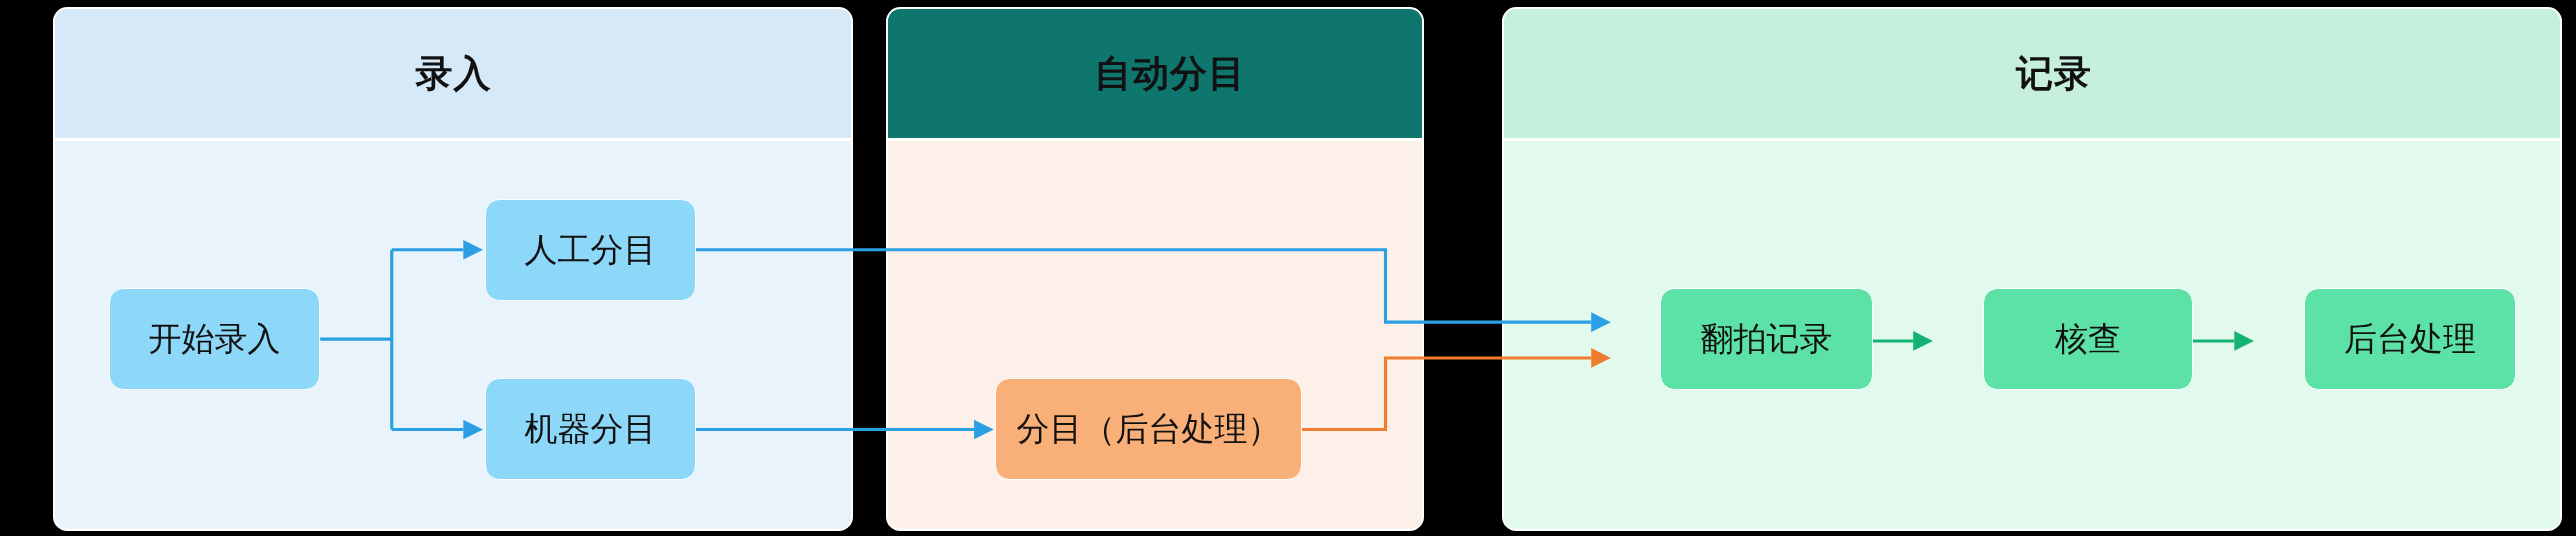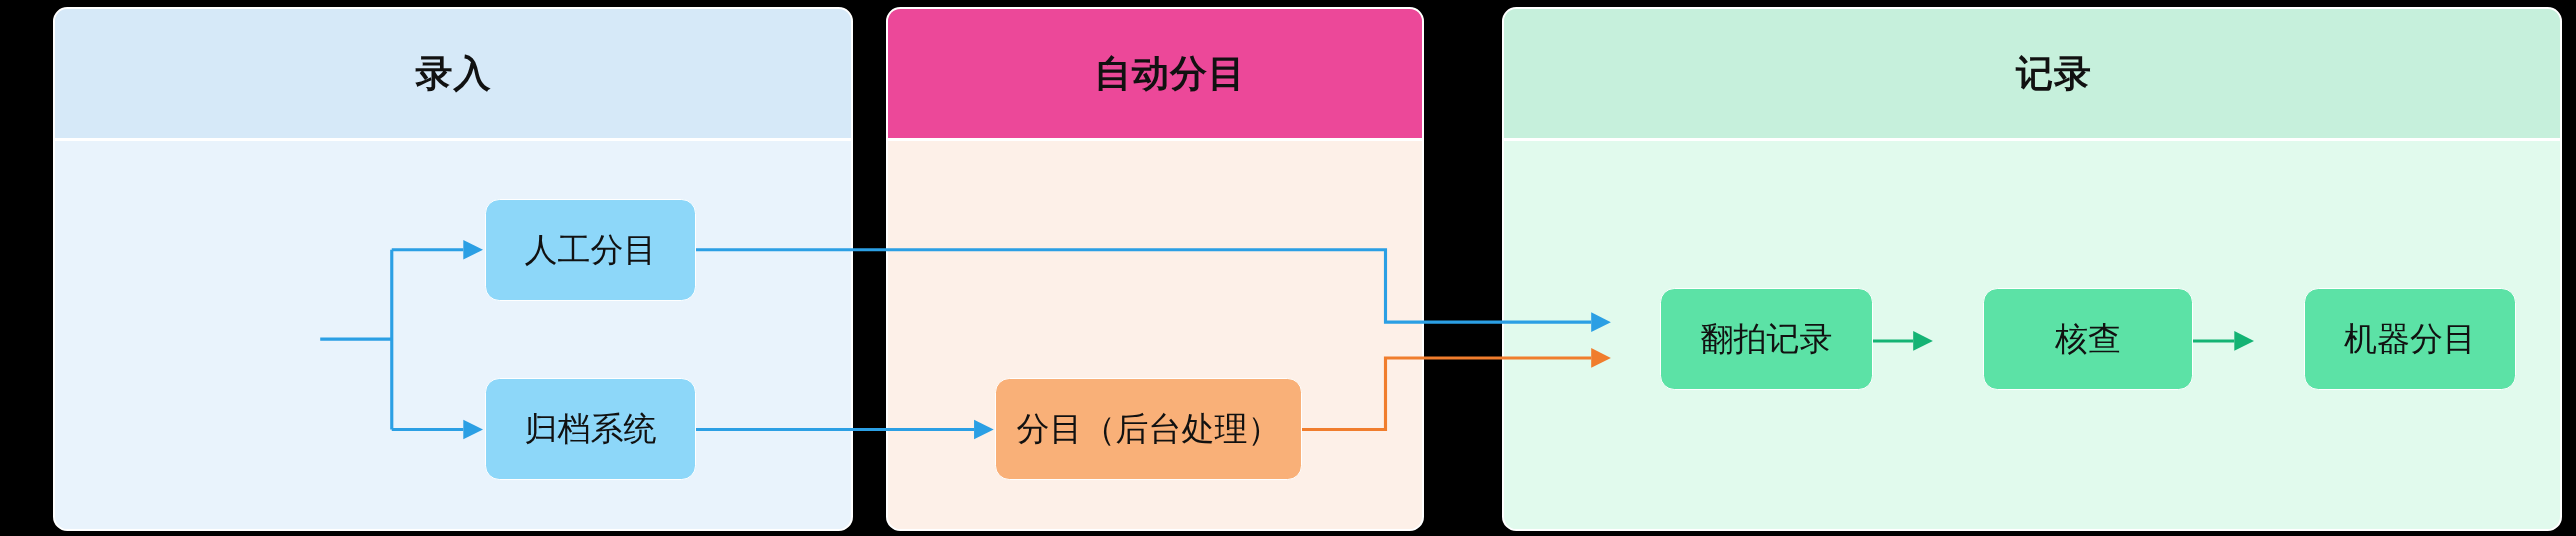--- a/index.html
+++ b/index.html
@@ -27,21 +27,21 @@
     align-items: center;
     justify-content: center;
     border-bottom: 3.6px solid #fff;
     font-size: 37px;
     font-weight: 700;
     letter-spacing: 0.9px;
   }
   #lane-entry   { left: 5.4px;    width: 800px; background: #e9f3fc; margin-left: 48px; }
   #lane-entry .lane-header   { background: #d6e9f8; }
   #lane-auto    { left: 886px;  width: 538px; background: #fdf0e8; }
-  #lane-auto .lane-header    { background: #ec4899; padding-left: 30px; }
+  #lane-auto .lane-header    { background: #0f766e; padding-left: 30px; }
   #lane-record  { left: 1502px; width: 1060px; background: #e1faed; }
   #lane-record .lane-header  { background: #c6f0dc; padding-left: 44px; }
 
   .node {
     position: absolute;
     height: 102px;
     border-radius: 14.3px;
     border: 1.8px solid #fff;
     display: flex;
     align-items: center;
@@ -123,21 +123,22 @@
       <path d="M2040,381 H2139" stroke="#14b374"></path>
       <polygon points="2139,370 2161,381 2139,392" fill="#14b374"></polygon>
     </g>
 
     <g>
       <path d="M2398,381 H2498" stroke="#14b374"></path>
       <polygon points="2498,370 2520,381 2498,392" fill="#14b374"></polygon>
     </g>
   </svg>
 
+  <div class="node node-blue" id="node-start">开始录入</div>
   <div class="node node-blue" id="node-manual">人工分目</div>
-  <div class="node node-blue" id="node-machine">归档系统</div>
+  <div class="node node-blue" id="node-machine">机器分目</div>
   <div class="node node-orange" id="node-catalog">分目（后台处理）</div>
   <div class="node node-green" id="node-rephoto">翻拍记录</div>
   <div class="node node-green" id="node-check">核查</div>
-  <div class="node node-green" id="node-archive">机器分目</div>
+  <div class="node node-green" id="node-archive">后台处理</div>
 
 </div>
 
 
 </body></html>

